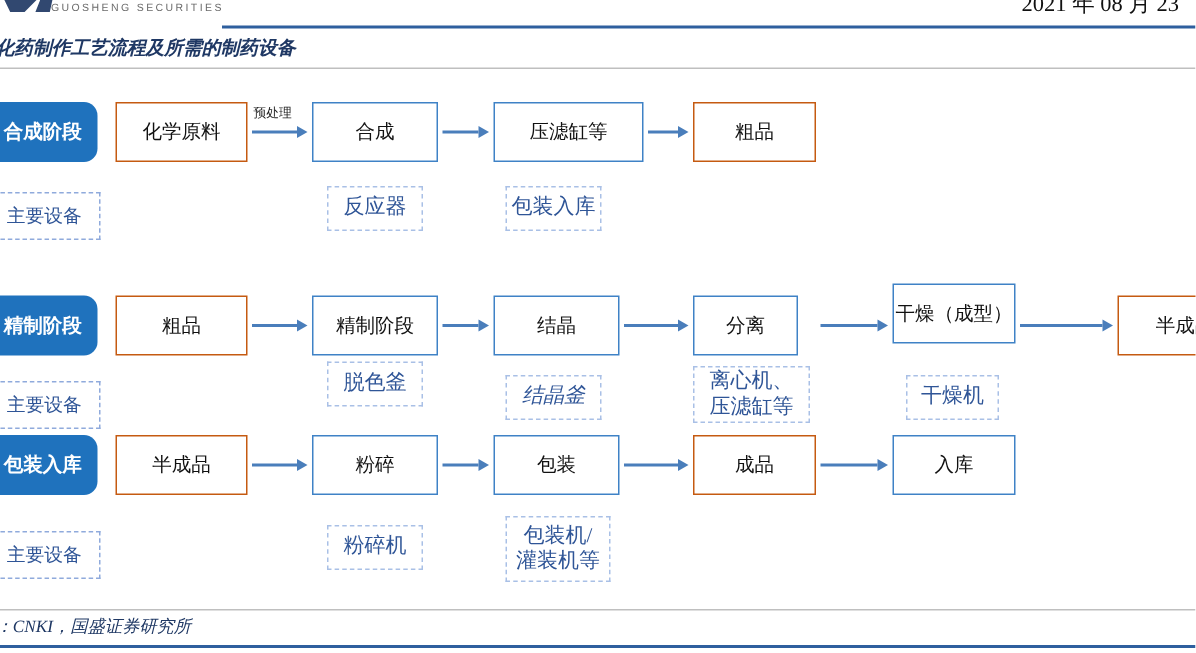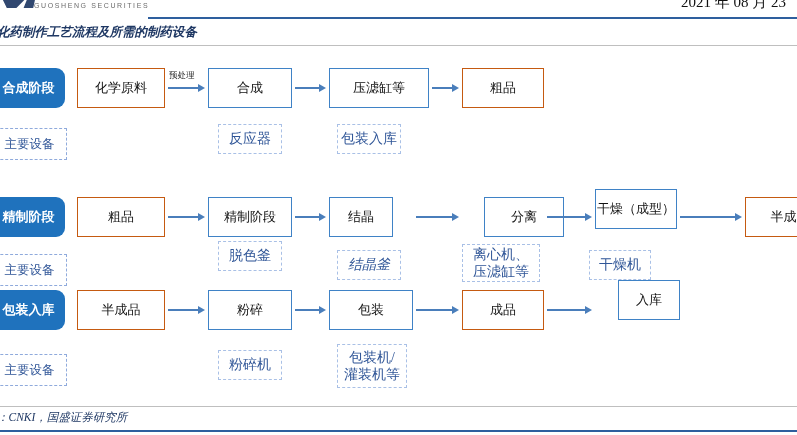--- a/index.html
+++ b/index.html
@@ -150,22 +150,22 @@
     <div class="eqbox" style="left: 218px; width: 64px; height: 30px; top: 124px;">反应器</div>
     <div class="eqbox" style="left: 337px; width: 64px; height: 30px; top: 124px;">包装入库</div>
     <div class="pill" style="top: 197px;">
       <span>精制阶段</span>
     </div>
     <div class="eqlabel" style="top: 254px;">
       <span>主要设备</span>
     </div>
     <div class="node orange" style="left: 77px; width: 88px; top: 197px;">粗品</div>
     <div class="node blue" style="left: 208px; width: 84px; top: 197px;">精制阶段</div>
-    <div class="node blue" style="left: 329px; width: 64px; top: 197px;">结晶</div>
-    <div class="node blue" style="left: 484px; width: 80px; top: 197px;">分离</div>
+    <div class="node blue" style="left: 329px; width: 84px; top: 197px;">结晶</div>
+    <div class="node blue" style="left: 462px; width: 70px; top: 197px;">分离</div>
     <div class="node blue" style="left: 595px; width: 82px; top: 189px;">干燥（成型）</div>
     <div class="node orange" style="left: 745px; width: 90px; top: 197px;">半成品</div>
     <div class="arrow" style="left: 168px; top: 213px; width: 37px;">
       <div class="shaft" style="width: 30px;"></div>
       <div class="head" style="left: 30px;"></div>
     </div>
     <div class="arrow" style="left: 295px; top: 213px; width: 31px;">
       <div class="shaft" style="width: 24px;"></div>
       <div class="head" style="left: 24px;"></div>
     </div>
@@ -178,32 +178,32 @@
       <div class="head" style="left: 38px;"></div>
     </div>
     <div class="arrow" style="left: 680px; top: 213px; width: 62px;">
       <div class="shaft" style="width: 55px;"></div>
       <div class="head" style="left: 55px;"></div>
     </div>
     <div class="eqbox" style="left: 218px; width: 64px; height: 30px; top: 241px;">脱色釜</div>
     <div class="eqbox" style="left: 337px; width: 64px; height: 30px; top: 250px; font-style: italic;">结晶釜</div>
     <div class="eqbox" style="left: 462px; width: 78px; height: 38px; top: 244px;">离心机、
 压滤缸等</div>
-    <div class="eqbox" style="left: 589px; width: 62px; height: 30px; top: 250px;">干燥机</div>
+    <div class="eqbox" style="left: 604px; width: 62px; height: 30px; top: 250px;">干燥机</div>
     <div class="pill" style="top: 290px;">
       <span>包装入库</span>
     </div>
     <div class="eqlabel" style="top: 354px;">
       <span>主要设备</span>
     </div>
     <div class="node orange" style="left: 77px; width: 88px; top: 290px;">半成品</div>
     <div class="node blue" style="left: 208px; width: 84px; top: 290px;">粉碎</div>
     <div class="node blue" style="left: 329px; width: 84px; top: 290px;">包装</div>
     <div class="node orange" style="left: 462px; width: 82px; top: 290px;">成品</div>
-    <div class="node blue" style="left: 595px; width: 62px; top: 280px; margin-left: 23px;">入库</div>
+    <div class="node blue" style="left: 595px; width: 82px; top: 290px;">入库</div>
     <div class="arrow" style="left: 168px; top: 306px; width: 37px;">
       <div class="shaft" style="width: 30px;"></div>
       <div class="head" style="left: 30px;"></div>
     </div>
     <div class="arrow" style="left: 295px; top: 306px; width: 31px;">
       <div class="shaft" style="width: 24px;"></div>
       <div class="head" style="left: 24px;"></div>
     </div>
     <div class="arrow" style="left: 416px; top: 306px; width: 43px;">
       <div class="shaft" style="width: 36px;"></div>

